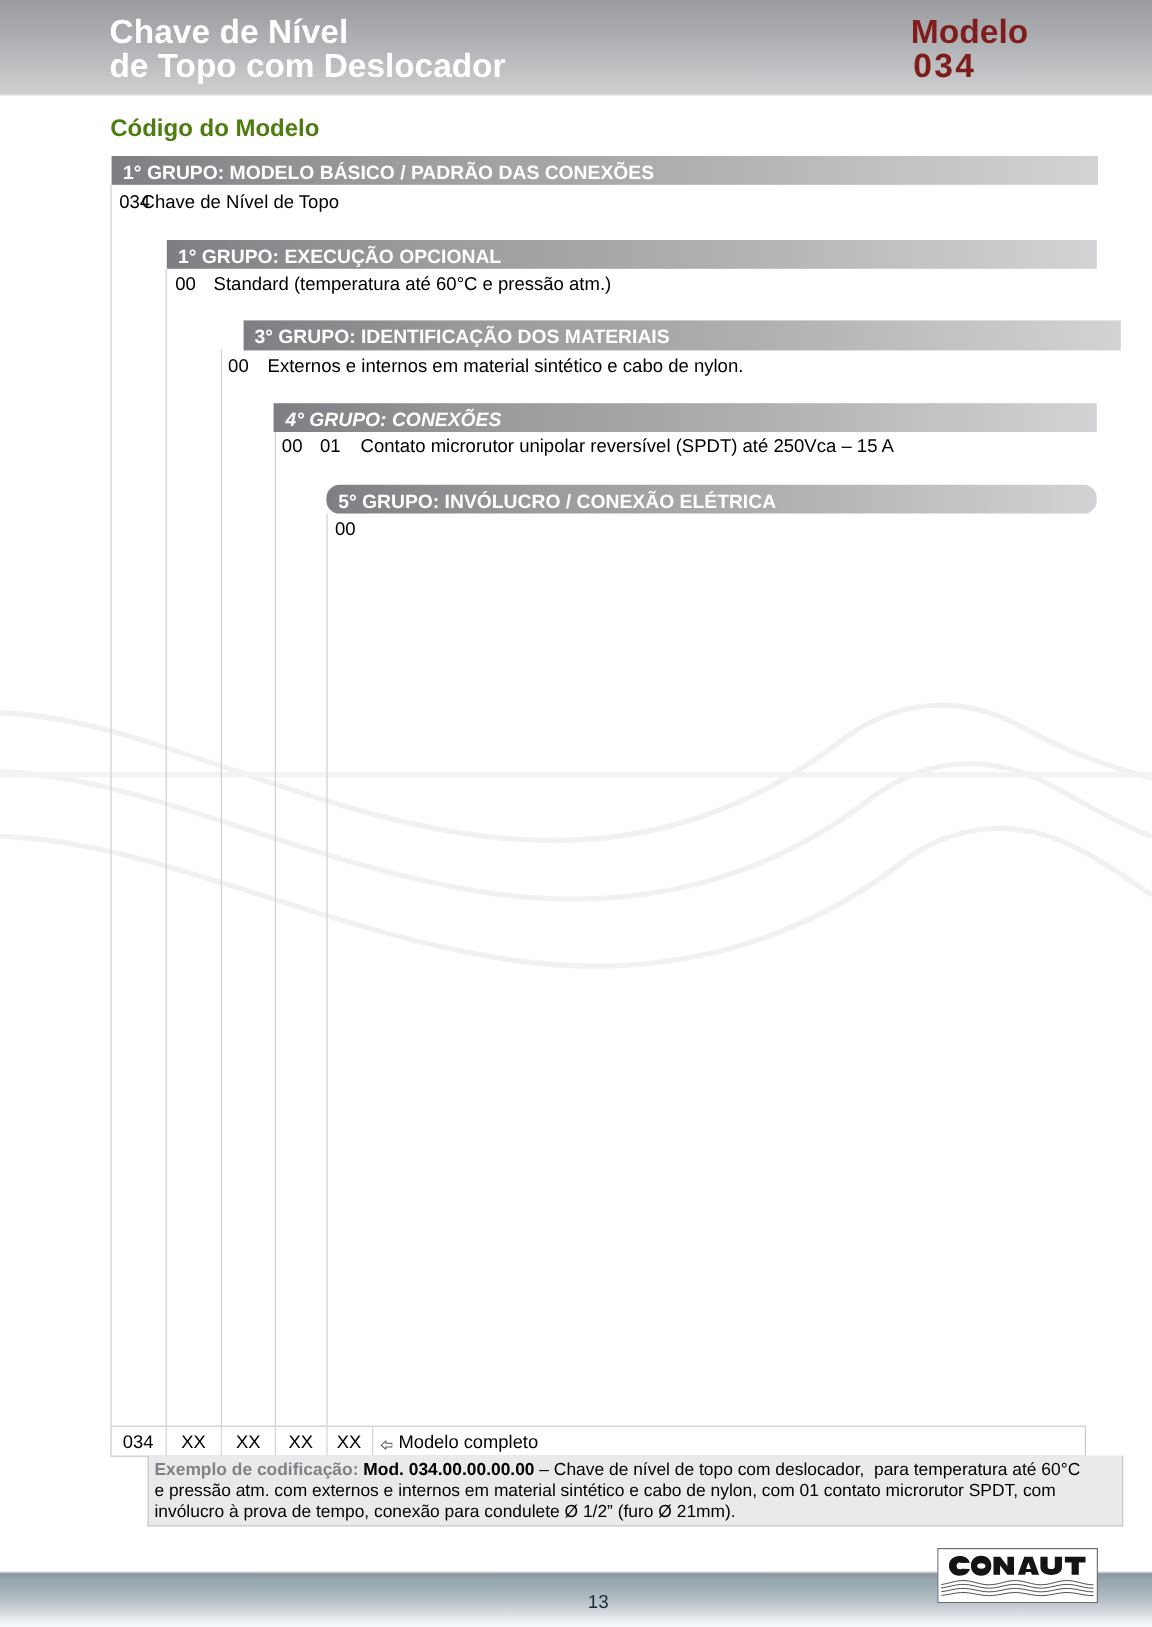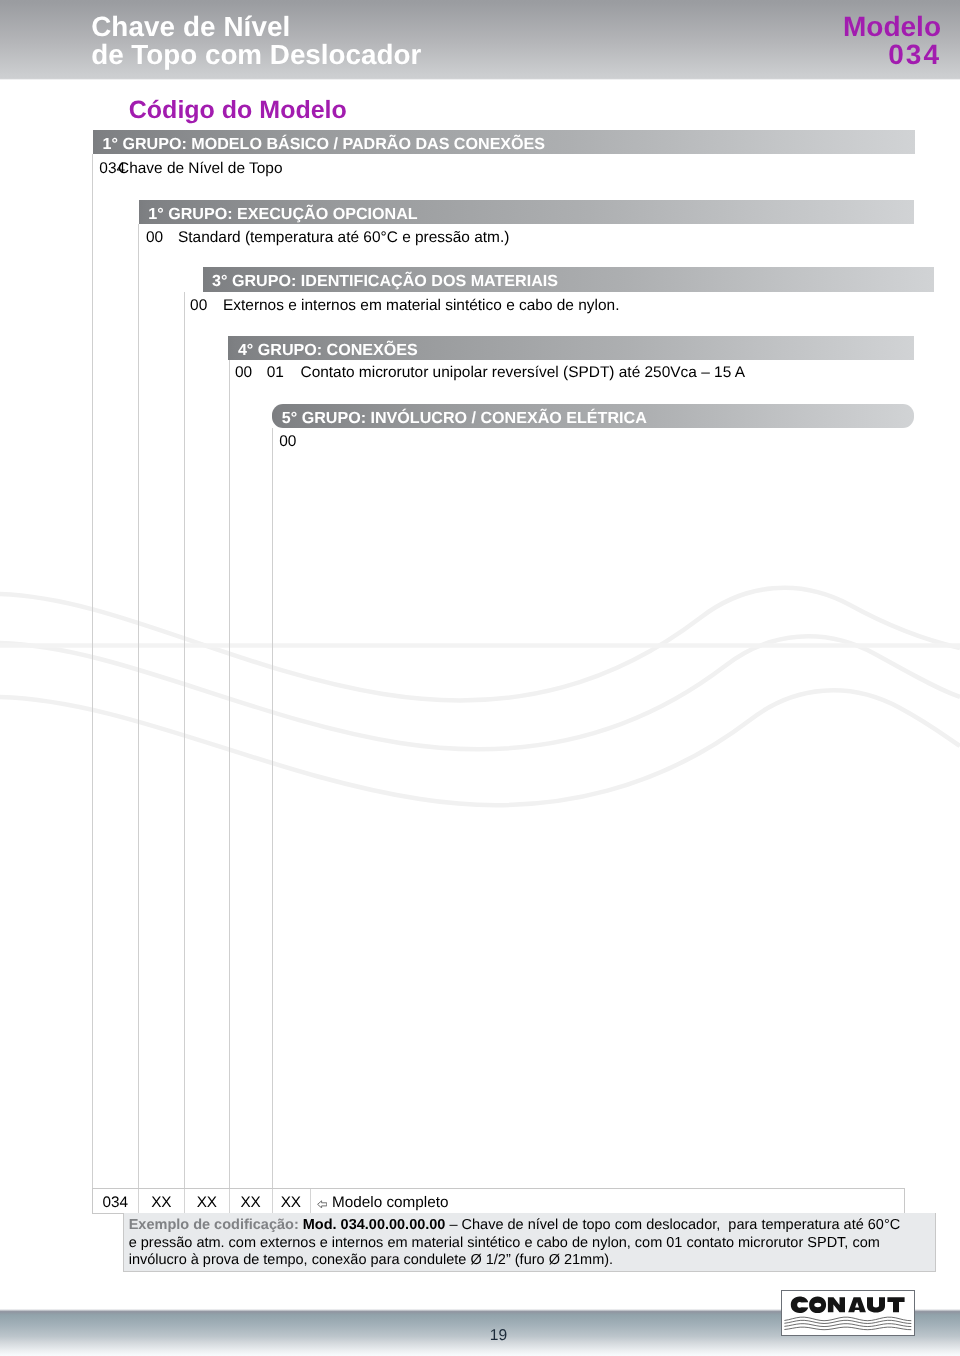--- a/index.html
+++ b/index.html
@@ -4,23 +4,23 @@
 <style>
   html,body{margin:0;padding:0;background:#fff;}
   body{width:960px;height:1356px;font-family:"Liberation Sans",sans-serif;overflow:hidden;position:relative;
        -webkit-font-smoothing:antialiased;text-rendering:geometricPrecision;}
   .page{position:relative;width:960px;height:1356px;overflow:hidden;}
   .bg-waves{position:absolute;left:0;top:0;width:960px;height:1356px;z-index:0;pointer-events:none;}
   .hdr{position:absolute;left:0;top:0;width:960px;height:79.5px;
     background:linear-gradient(to bottom,#9a9ca0 0%,#9b9da1 4%,#b4b5b8 52%,#cbcdcf 92.5%,#cdcfd1 98%,rgba(210,212,214,0) 100%);z-index:2;}
   .hdr-title{position:absolute;left:91.2px;top:13.2px;color:#fff;font-weight:bold;font-size:27.8px;line-height:27.5px;z-index:3;white-space:nowrap;}
   .hdr-title div:first-child{letter-spacing:0.1px;}
-  .hdr-model{position:absolute;left:759px;top:13.2px;width:182px;text-align:right;color:#a21caf;font-weight:bold;font-size:28px;line-height:27.5px;z-index:3;}
+  .hdr-model{position:absolute;left:759px;top:13.2px;width:182px;text-align:left;color:#7f1d1d;font-weight:bold;font-size:28px;line-height:27.5px;z-index:3;}
   .hdr-model div:last-child{letter-spacing:2px;text-indent:2px;}
-  .sect-title{position:absolute;left:91.8px;top:96px;color:#a21caf;font-weight:bold;font-size:25px;z-index:3;margin-left:37px;}
+  .sect-title{position:absolute;left:91.8px;top:96px;color:#4d7c0f;font-weight:bold;font-size:20px;z-index:3;}
   .vline{position:absolute;width:1px;background:#cfcfcf;z-index:1;}
   .bar{position:absolute;height:24.5px;z-index:3;
        background:linear-gradient(to right,#7b7d80 0%,#7e8083 1%,#989a9c 26%,#adafb1 58%,#c2c4c6 82%,#d1d3d5 100%);padding-left:10px;}
   .bar span{position:absolute;left:9.6px;top:2.1px;color:#fff;font-weight:bold;font-size:16.1px;line-height:24.5px;white-space:nowrap;}
   .txt{position:absolute;font-size:15.45px;color:#000;z-index:3;white-space:nowrap;}
   .txtw{position:absolute;font-size:15.45px;color:#000;z-index:3;line-height:18.7px;}
   .sumbox{position:absolute;left:92px;top:1188.4px;width:813px;height:25.2px;
      border:1px solid #c8c8c8;box-sizing:border-box;background:#fff;z-index:4;}
   .sumcell{position:absolute;top:1.3px;height:23.2px;line-height:23.2px;text-align:center;font-size:15.3px;color:#000;}
   .sumlast{position:absolute;top:1.3px;height:23.2px;line-height:23.2px;font-size:15.3px;color:#000;padding-left:7px;white-space:nowrap;}
@@ -72,21 +72,21 @@
     </div>
   <div class="txt" style="left:146px;top:229.2px;">00</div>
   <div class="txt" style="left:178px;top:229.2px;">Standard (temperatura até 60°C e pressão atm.)</div>
 
   <div class="bar" style="left:183.5px;top:267px;width:721px;margin-left:19px;">
     <span>3° GRUPO: IDENTIFICAÇÃO DOS MATERIAIS</span>
     </div>
   <div class="txt" style="left:190.1px;top:296.5px;">00</div>
   <div class="txt" style="left:223px;top:296.5px;">Externos e internos em material sintético e cabo de nylon.</div>
 
-  <div class="bar" style="left:228.3px;top:335.6px;width:676.2px;">
+  <div class="bar" style="left:228.3px;top:335.6px;width:676.2px;font-style:italic;">
     <span>4° GRUPO: CONEXÕES</span>
     </div>
   <div class="txt" style="left:234.9px;top:364.4px;">00</div>
   <div class="txt" style="left:266.7px;top:364.4px;">01</div>
   <div class="txt" style="left:300.5px;top:364.4px;">Contato microrutor unipolar reversível (SPDT) até 250Vca – 15 A</div>
 
   <div class="bar" style="left:272.2px;top:403.7px;width:632.3px;border-radius:11px;">
     <span>5° GRUPO: INVÓLUCRO / CONEXÃO ELÉTRICA</span>
     </div>
   <div class="txt" style="left:279.2px;top:433px;">00</div>
@@ -113,21 +113,21 @@
     <div class="sumsep" style="left:136.3px;"></div>
     <div class="sumsep" style="left:178.9px;"></div>
     <div class="sumsep" style="left:216.8px;"></div>
   </div>
 
   <div class="exbox">
     <p class="extext"><b class="exlabel">Exemplo de codificação:</b> <b class="excode">Mod. 034.00.00.00.00</b><span> – Chave de nível de topo com deslocador,  para temperatura até 60°C e pressão atm. com externos e internos em material sintético e cabo de nylon, com 01 contato microrutor SPDT, com invólucro à prova de tempo, conexão para condulete Ø 1/2” (furo Ø 21mm).</span></p>
   </div>
 
   <div class="footer-band"></div>
-  <div class="pagenum">19</div>
+  <div class="pagenum">13</div>
 
   <div class="logo">
     <svg viewBox="0 0 134 46" width="134" height="46">
       <rect x="0.5" y="0.5" width="133" height="45" fill="#ffffff" stroke="#6b7077" stroke-width="1"></rect>
       <title>CONAUT</title>
       <g fill="#141414">
       <path d="M18.6,6.6 C13.1,6.6 9.8,10.2 9.8,14.85 C9.8,19.5 13.1,23.1 18.6,23.1 C23.0,23.1 26.3,21.0 27.2,17.5 L20.6,17.2 C20.2,17.5 19.5,17.7 18.7,17.7 C17.0,17.7 16.2,16.6 16.2,14.85 C16.2,13.1 17.0,12.0 18.7,12.0 C19.5,12.0 20.2,12.2 20.6,12.5 L27.2,12.2 C26.3,8.7 23.0,6.6 18.6,6.6 Z"></path>
       <path fill-rule="evenodd" d="M36.6,6.5 C31.0,6.5 28.1,10.2 28.1,14.8 C28.1,19.4 31.0,23.1 36.6,23.1 C42.2,23.1 45.1,19.4 45.1,14.8 C45.1,10.2 42.2,6.5 36.6,6.5 Z M36.75,12.8 C39.1,12.8 40.2,13.6 40.2,15.0 C40.2,16.4 39.1,17.2 36.75,17.2 C34.4,17.2 33.3,16.4 33.3,15.0 C33.3,13.6 34.4,12.8 36.75,12.8 Z"></path>
       <path d="M46.9,7.3 h5.6 l6.0,7.6 v-7.6 h5.5 v15.0 h-5.5 l-6.1,-7.7 v7.7 h-5.5 z"></path>
       <path fill-rule="evenodd" d="M72.6,7.3 L79.5,7.3 L84.9,22.3 L78.9,22.3 L78.15,20.0 L73.95,20.0 L73.2,22.3 L67.2,22.3 Z M76.05,11.9 L74.1,17.6 L78.0,17.6 Z"></path>

